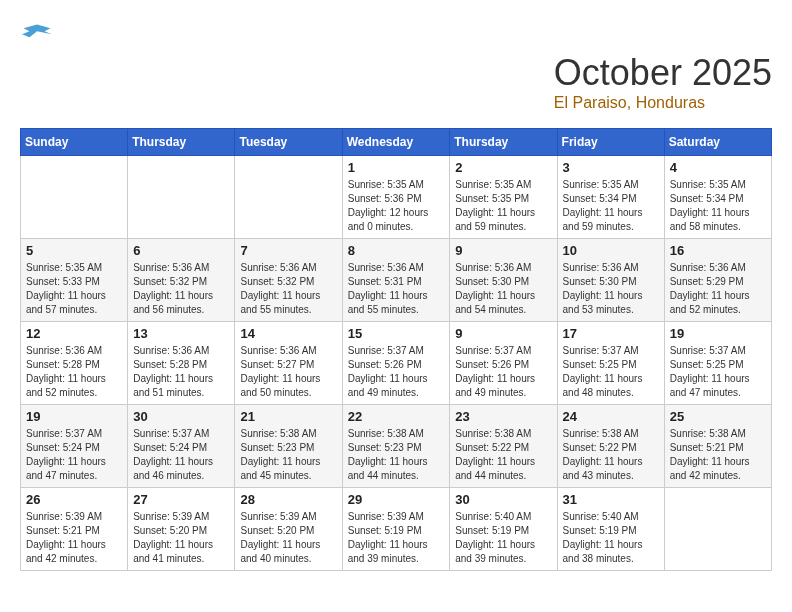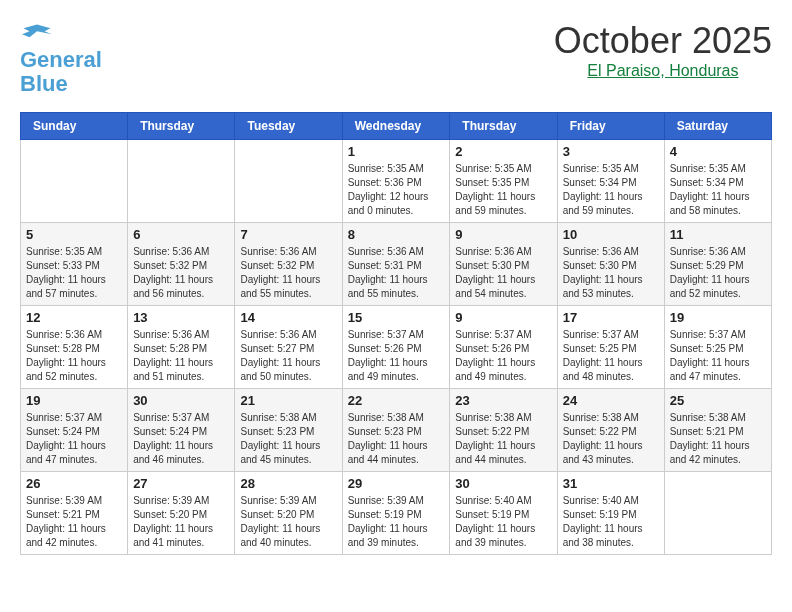--- a/index.html
+++ b/index.html
@@ -28,41 +28,41 @@
     }
     .logo-text span {
       color: #4a9fd4;
     }
     .logo-bird {
       width: 30px;
       height: 24px;
       margin-left: 2px;
     }
     .title-block {
-      text-align: center;
+      text-align: left;
+      margin-top: 32px;
     }
     .month-title {
       font-size: 36px;
       color: #333;
       font-weight: normal;
     }
     .subtitle {
       font-size: 16px;
-      color: #15803d;
-      text-decoration: underline;
+      color: #a16207;
     }
     .calendar {
       width: 100%;
       border-collapse: collapse;
       font-size: 11px;
     }
     .calendar th {
       background-color: #3366cc;
       color: #fff;
-      padding: 6px 12px;
+      padding: 6px 4px;
       text-align: left;
       font-size: 12px;
       font-weight: bold;
       border: 1px solid #2255bb;
     }
     .calendar td {
       border: 1px solid #ccc;
       vertical-align: top;
       padding: 4px 5px;
       min-height: 80px;
@@ -90,24 +90,20 @@
   </style>
 </head>
 <body>
 
 <div class="header">
   <div class="logo">
     <div>
       <svg class="logo-bird" viewBox="0 0 40 30">
         <polygon points="20,5 38,10 30,14 40,18 20,14 10,22 0,18 10,14 2,10" fill="#4a9fd4"></polygon>
       </svg>
-      <div class="logo-text">
-        <span>General</span><br>
-        <span style="color:#4a9fd4">Blue</span>
-      </div>
     </div>
   </div>
   <div class="title-block">
     <div class="month-title">October 2025</div>
     <div class="subtitle">El Paraiso, Honduras</div>
   </div>
 </div>
 
 <table class="calendar">
   <thead>
@@ -192,21 +188,21 @@
 and 54 minutes.</div>
         </td>
         <td>
           <span class="day-num">10</span>
           <div class="day-info" style="white-space: pre-line;">Sunrise: 5:36 AM
 Sunset: 5:30 PM
 Daylight: 11 hours
 and 53 minutes.</div>
         </td>
         <td>
-          <span class="day-num">11</span>
+          <span class="day-num">16</span>
           <div class="day-info" style="white-space: pre-line;">Sunrise: 5:36 AM
 Sunset: 5:29 PM
 Daylight: 11 hours
 and 52 minutes.</div>
         </td>
       </tr>
       <tr>
         <td>
           <span class="day-num">12</span>
           <div class="day-info" style="white-space: pre-line;">Sunrise: 5:36 AM

